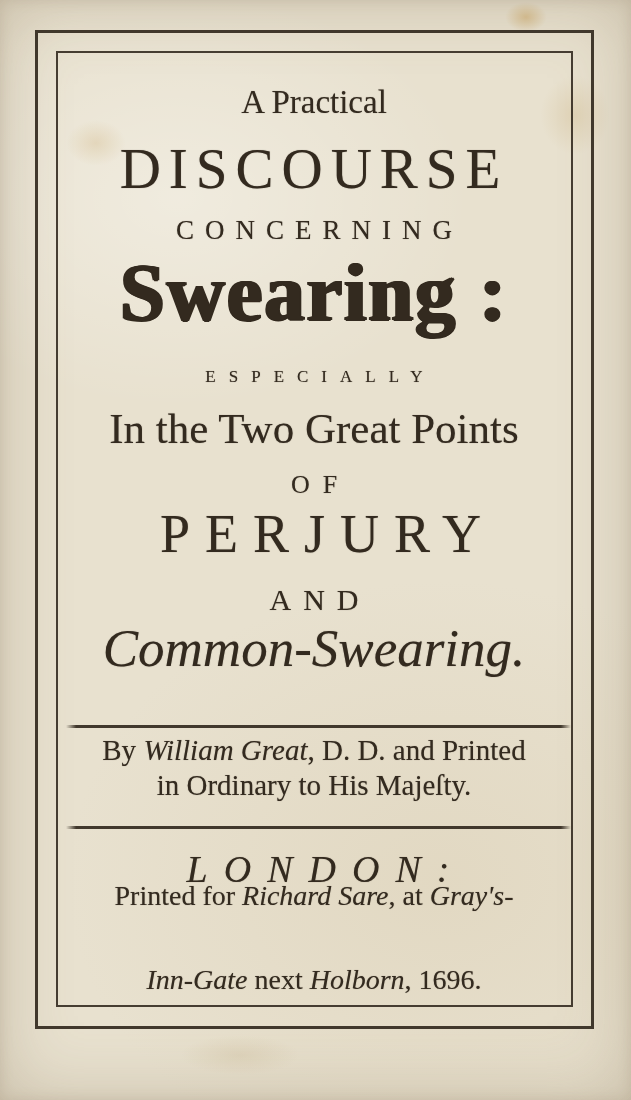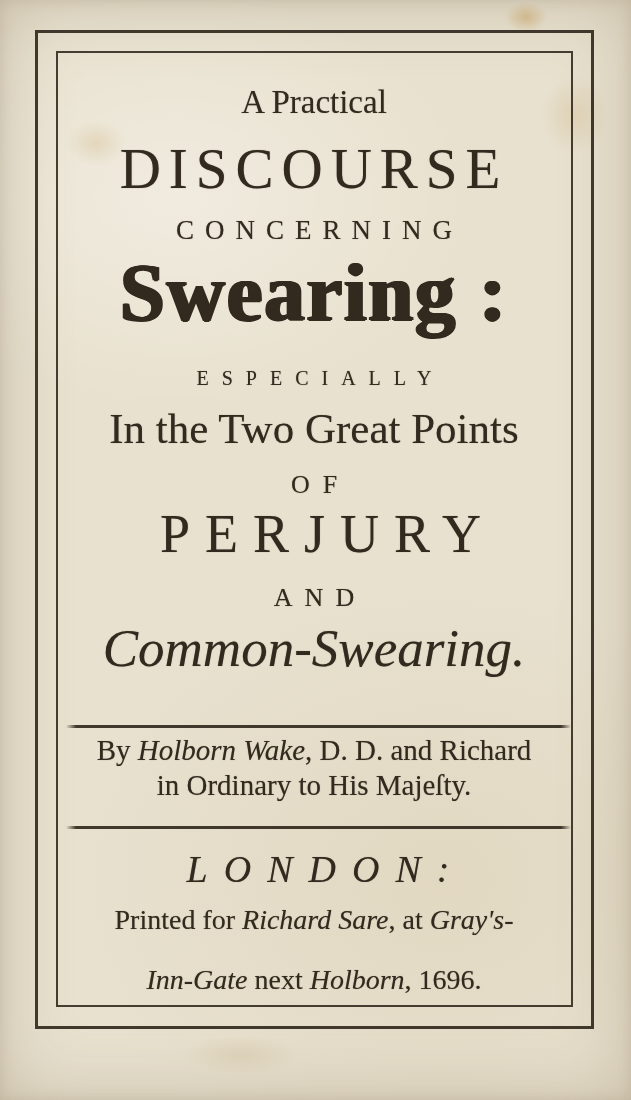--- a/index.html
+++ b/index.html
@@ -46,30 +46,30 @@
   }
   .caps   { text-transform: none; }
   .it     { font-style: italic; }
 
   .l-practical  { top: 86px;  font-size: 33px; }
   .l-discourse  { top: 140px; font-size: 57px; letter-spacing: 8px;   box-sizing: border-box; }
   .l-concerning { top: 217px; font-size: 27px; letter-spacing: 11px; padding-left: 11px; box-sizing: border-box; }
   .l-swearing   { top: 252px; font-size: 82px; font-weight: bold;
     text-shadow: 1.6px 0 0 currentColor, -1.6px 0 0 currentColor, 0 1.2px 0 currentColor, 0 -0.5px 0 currentColor;
     letter-spacing: 2px; transform: scaleX(0.98); }
-  .l-especially { top: 368px; font-size: 20px; letter-spacing: 13px; padding-left: 13px; box-sizing: border-box; }
+  .l-especially { top: 368px; font-size: 17px; letter-spacing: 13px; padding-left: 13px; box-sizing: border-box; }
   .l-points     { top: 407px; font-size: 43px; }
   .l-of         { top: 472px; font-size: 26px; letter-spacing: 13px; padding-left: 13px; box-sizing: border-box; }
   .l-perjury    { top: 507px; font-size: 54px; letter-spacing: 15px; padding-left: 28px; box-sizing: border-box; }
-  .l-and        { top: 585px; font-size: 26px; letter-spacing: 12px; padding-left: 12px; box-sizing: border-box; }
+  .l-and        { top: 585px; font-size: 30px; letter-spacing: 12px; padding-left: 12px; box-sizing: border-box; }
   .l-common     { top: 622px; font-size: 53px; font-style: italic; }
   .l-byline1    { top: 736px; font-size: 29px; }
   .l-byline2    { top: 771px; font-size: 29px; }
   .l-london     { top: 850px; font-size: 38px; font-style: italic; letter-spacing: 16px; padding-left: 24px; box-sizing: border-box; }
-  .l-printed1   { top: 906px; font-size: 28px; }
+  .l-printed1   { top: 882px; font-size: 28px; }
   .l-printed2   { top: 966px; font-size: 28px; }
 
   .rule {
     position: absolute; height: 3px;
     background: linear-gradient(90deg, rgba(47,38,27,0) 0%, rgba(47,38,27,0.9) 2%, rgba(47,38,27,0.9) 98%, rgba(47,38,27,0) 100%);
   }
   .rule1 { left: 66px; top: 725px; width: 505px; }
   .rule2 { left: 66px; top: 826px; width: 505px; }
 </style>
 </head>
@@ -99,21 +99,21 @@
 <div class="line l-of caps">OF</div>
 
 <div class="line l-perjury caps">PERJURY</div>
 
 <div class="line l-and caps">AND</div>
 
 <div class="line l-common">Common-Swearing.</div>
 
 <div class="rule rule1"></div>
 
-<div class="line l-byline1"><span>By </span><span class="it">Holborn Wake</span><span>, D. D. and Richard</span></div>
+<div class="line l-byline1"><span>By </span><span class="it">William Great</span><span>, D. D. and Printed</span></div>
 
 <div class="line l-byline2">in Ordinary to His Majeſty.</div>
 
 <div class="rule rule2"></div>
 
 <div class="line l-london">LONDON:</div>
 
 <div class="line l-printed1"><span>Printed for </span><span class="it">Richard Sare</span><span>, at </span><span class="it">Gray's-</span></div>
 
 <div class="line l-printed2"><span class="it">Inn-Gate</span><span> next </span><span class="it">Holborn</span><span>, 1696.</span></div>

